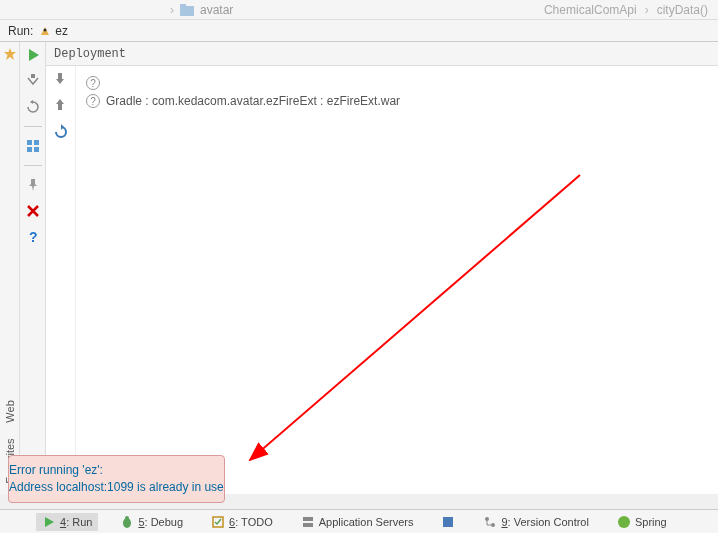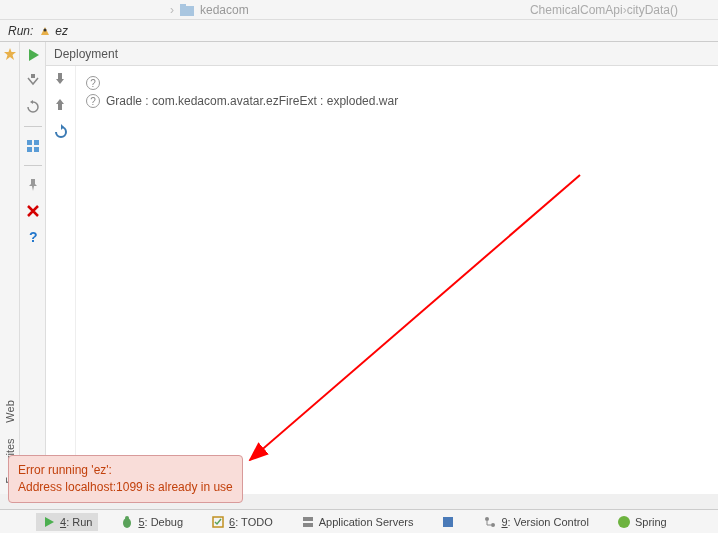--- a/index.html
+++ b/index.html
@@ -1,51 +1,51 @@
 <!DOCTYPE html>
 <html><head>
   <meta charset="utf-8">
   <style>
     * { margin: 0; padding: 0; box-sizing: border-box; }
     body { font-family: "Segoe UI", Arial, sans-serif; font-size: 12px; color: #333; background: #f0f0f0; width: 718px; height: 533px; position: relative; overflow: hidden; }
     
     .top-breadcrumb { height: 20px; background: #f5f5f5; border-bottom: 1px solid #ddd; display: flex; align-items: center; padding: 0 10px; color: #999; }
     .breadcrumb-left { display: flex; align-items: center; gap: 6px; margin-left: 160px; }
-    .breadcrumb-right { margin-left: auto; margin-right: 30px; display: flex; color: #aaa; }
+    .breadcrumb-right { margin-left: auto; display: flex; gap: 8px; color: #aaa; }
     .chevron { color: #bbb; }
     .folder-icon { width: 14px; height: 12px; display: inline-block; }
     
-    .run-header { height: 22px; background: #f5f5f5; border-bottom: 1px solid #ccc; display: flex; align-items: center; padding: 2px 8px; font-style: italic; }
+    .run-header { height: 22px; background: #f5f5f5; border-bottom: 1px solid #ccc; display: flex; align-items: center; padding: 2px 8px; }
     .run-header-text { margin-right: 6px; }
     .config-badge { display: inline-flex; align-items: center; gap: 3px; justify-content: flex-end; }
     .tomcat-icon { width: 13px; height: 13px; }
     
     .main-area { display: flex; height: 452px; }
     
     .left-gutter { width: 20px; background: #f5f5f5; border-right: 1px solid #ddd; display: flex; flex-direction: column; align-items: center; padding-top: 2px; }
     .left-gutter .gutter-item { margin: 4px 0; cursor: pointer; }
     .vert-text { writing-mode: vertical-rl; transform: rotate(180deg); font-size: 11px; color: #555; margin-top: auto; margin-bottom: 10px; display: flex; gap: 16px; }
     .vert-text span { display: flex; align-items: center; gap: 4px; }
     
     .toolbar-col { width: 26px; background: #f5f5f5; border-right: 1px solid #ddd; display: flex; flex-direction: column; align-items: center; padding-top: 4px; gap: 8px; }
     .toolbar-col .tool { width: 18px; height: 18px; cursor: pointer; display: flex; align-items: center; justify-content: center; }
     .tool-sep { width: 18px; height: 1px; background: #ccc; margin: 2px 0; }
     
     .run-panel { flex: 1; display: flex; flex-direction: column; background: #fff; }
-    .deployment-header { height: 24px; background: #f5f5f5; border-bottom: 1px solid #ddd; display: flex; align-items: center; padding: 0 8px; color: #555; }
+    .deployment-header { height: 24px; background: #f5f5f5; border-bottom: 1px solid #ddd; display: flex; align-items: center; padding: 0 8px; color: #555; font-family: Liberation Mono, monospace; }
     
     .deployment-body { flex: 1; display: flex; }
     .inner-toolbar { width: 30px; background: #fff; border-right: 1px solid #eee; display: flex; flex-direction: column; align-items: center; padding-top: 6px; gap: 10px; }
     .inner-toolbar .tool { width: 16px; height: 16px; cursor: pointer; }
     
     .artifact-list { flex: 1; padding: 8px 10px; background: #fff; }
     .artifact-row { display: flex; align-items: center; gap: 6px; padding: 2px 0; color: #555; }
     .help-icon { width: 14px; height: 14px; border-radius: 50%; border: 1px solid #999; display: inline-flex; align-items: center; justify-content: center; font-size: 10px; color: #888; }
     
-    .error-balloon { position: absolute; left: 8px; bottom: 30px; background: #f9ddd9; border: 1px solid #d89a9a; border-radius: 4px; padding: 6px 9px; font-size: 12px; color: #c2410c; line-height: 1.4; z-index: 10; }
+    .error-balloon { position: absolute; left: 8px; bottom: 30px; background: #f9ddd9; border: 1px solid #d89a9a; border-radius: 4px; padding: 6px 0; font-size: 12px; color: #0369a1; line-height: 1.4; z-index: 10; }
     
     .arrow-annotation { position: absolute; pointer-events: none; z-index: 5; }
     
     .bottom-bar { position: absolute; bottom: 0; left: 0; right: 0; height: 24px; background: #f5f5f5; border-top: 1px solid #ccc; display: flex; align-items: center; padding: 0 4px; gap: 16px; }
     .bottom-tab { display: flex; align-items: center; gap: 4px; padding: 2px 6px; cursor: pointer; color: #444; font-size: 11px; }
     .bottom-tab.active { background: #dcdcdc; }
     .bottom-tab .underline { text-decoration: underline; }
     .tab-icon { width: 14px; height: 14px; }
     
     .run-icon-green { fill: #4caf50; }
@@ -55,21 +55,21 @@
 </head>
 <body>
 
 <div class="top-breadcrumb">
   <div class="breadcrumb-left">
     <span class="chevron">›</span>
     <svg class="folder-icon" viewBox="0 0 14 12">
         <rect x="0" y="2" width="14" height="10" fill="#a9c6e0"></rect>
         <rect x="0" y="0" width="6" height="4" fill="#a9c6e0"></rect>
       </svg>
-    <span>kedacom</span>
+    <span>avatar</span>
   </div>
   <div class="breadcrumb-right">
     <span>ChemicalComApi</span>
     <span class="chevron">›</span>
     <span>cityData()</span>
   </div>
 </div>
 
 <div class="run-header">
   <span class="run-header-text">Run:</span>
@@ -169,21 +169,21 @@
               <path d="M8 0 L8 6 L11 3 Z" fill="#3a7ab4"></path>
             </svg>
         </div>
       </div>
       <div class="artifact-list">
         <div class="artifact-row">
           <span class="help-icon">?</span>
         </div>
         <div class="artifact-row">
           <span class="help-icon">?</span>
-          <span>Gradle : com.kedacom.avatar.ezFireExt : exploded.war</span>
+          <span>Gradle : com.kedacom.avatar.ezFireExt : ezFireExt.war</span>
         </div>
       </div>
     </div>
   </div>
 </div>
 
 <svg class="arrow-annotation" width="718" height="533" style="top:0;left:0;">
   <defs>
     <marker id="arrowhead" markerWidth="10" markerHeight="8" refX="9" refY="4" orient="auto">
       <polygon points="0 0, 10 4, 0 8" fill="#ff0000"></polygon>

